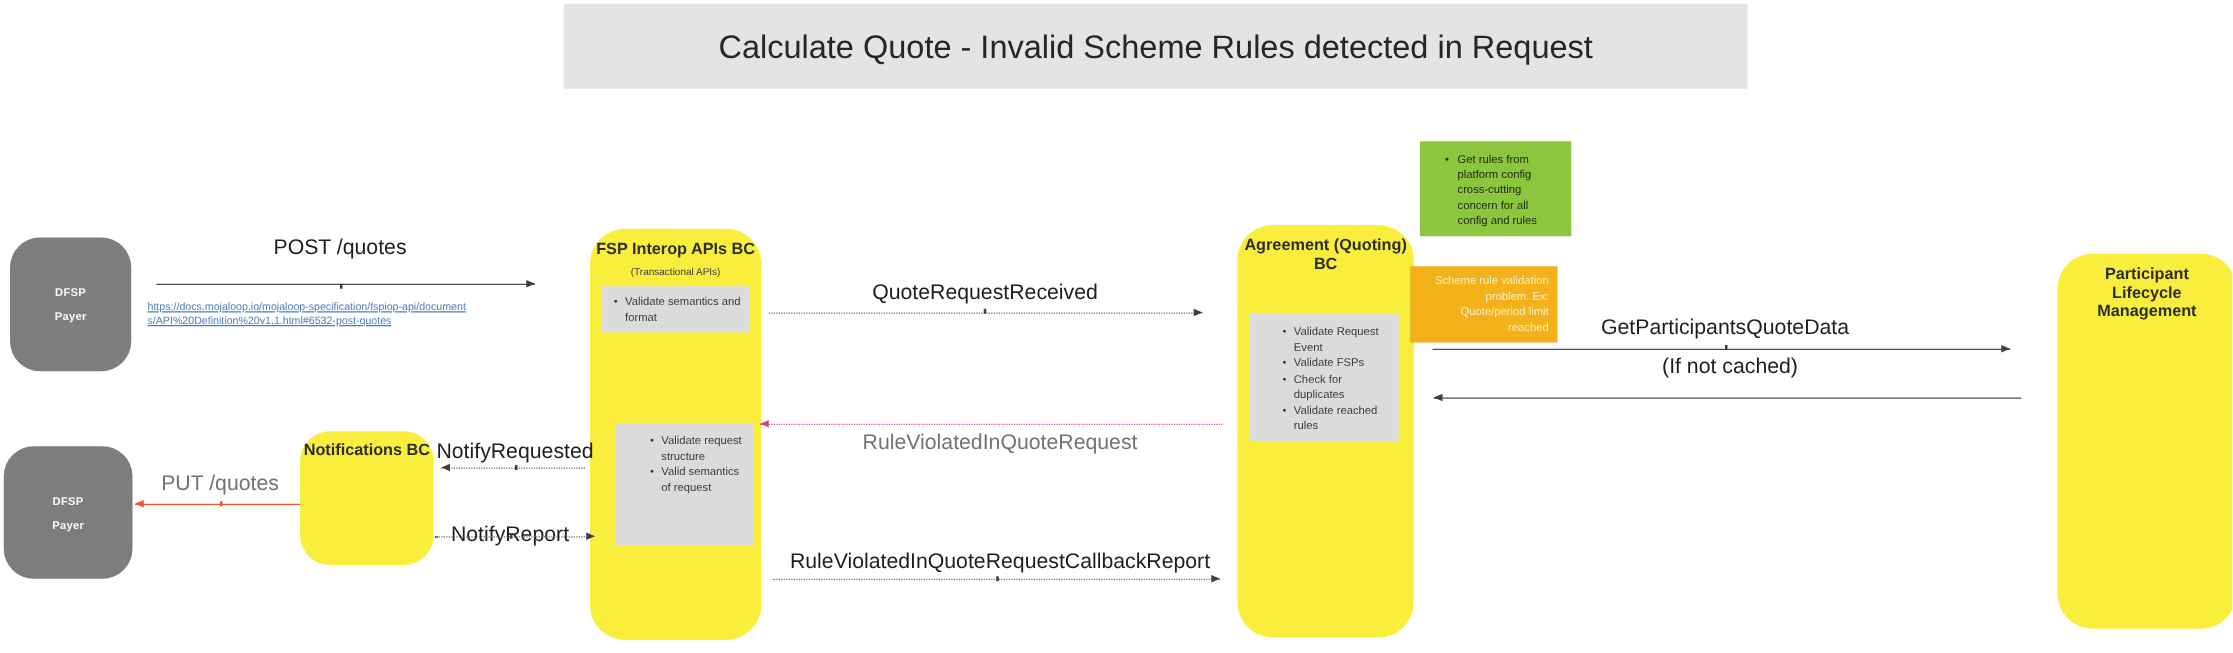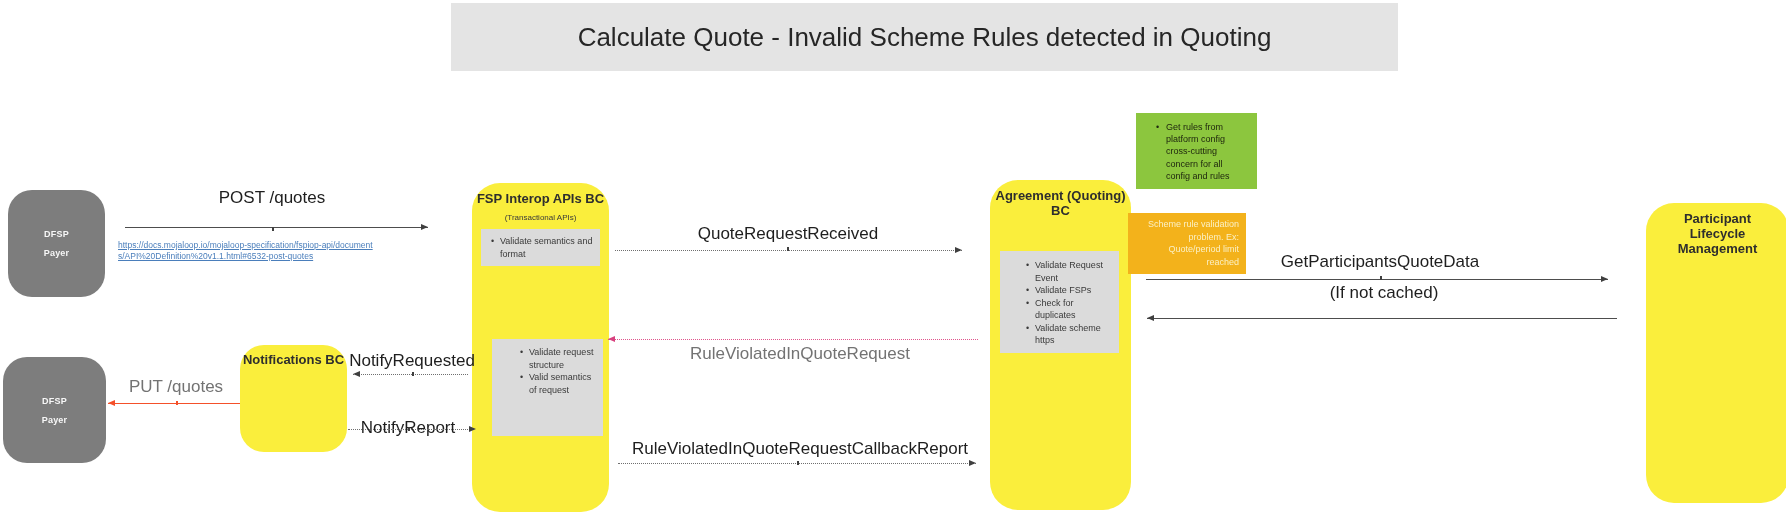--- a/index.html
+++ b/index.html
@@ -49,21 +49,21 @@
 
   .api-link{position:absolute;left:118px;top:240px;width:256px;font-size:8.5px;line-height:11px;
             color:#4A7EBB;text-decoration:underline;word-break:break-all;cursor:pointer;}
 </style>
 </head>
 <body>
 
 <div id="canvas">
 
   <div class="title-bar">
-    <span>Calculate Quote - Invalid Scheme Rules detected in Quoting</span>
+    <span>Calculate Quote - Invalid Scheme Rules detected in Request</span>
   </div>
 
   <div class="actor" style="left:8px;top:190px;width:97px;height:107px;">
     <span>DFSP</span>
     <span>Payer</span>
   </div>
 
   <div class="actor" style="left:3px;top:357px;width:103px;height:106px;">
     <span>DFSP</span>
     <span>Payer</span>
@@ -90,21 +90,21 @@
   </div>
 
   <div class="ybox" style="left:990px;top:180px;width:141px;height:330px;">
     <div class="shape-title">Agreement (Quoting) BC</div>
   </div>
   <div class="note" style="left:1000px;top:251px;width:119px;height:102px;">
     <ul style="padding:8px 4px 0 26px;">
       <li>Validate Request Event</li>
       <li>Validate FSPs</li>
       <li>Check for duplicates</li>
-      <li>Validate scheme https</li>
+      <li>Validate reached rules</li>
     </ul>
   </div>
 
   <div class="green-note" style="left:1136px;top:113px;width:121px;height:76px;">
     <ul>
       <li>Get rules from platform config cross-cutting concern for all config and rules</li>
     </ul>
   </div>
 
   <div class="orange-note" style="left:1128px;top:213px;width:118px;height:61px;">

